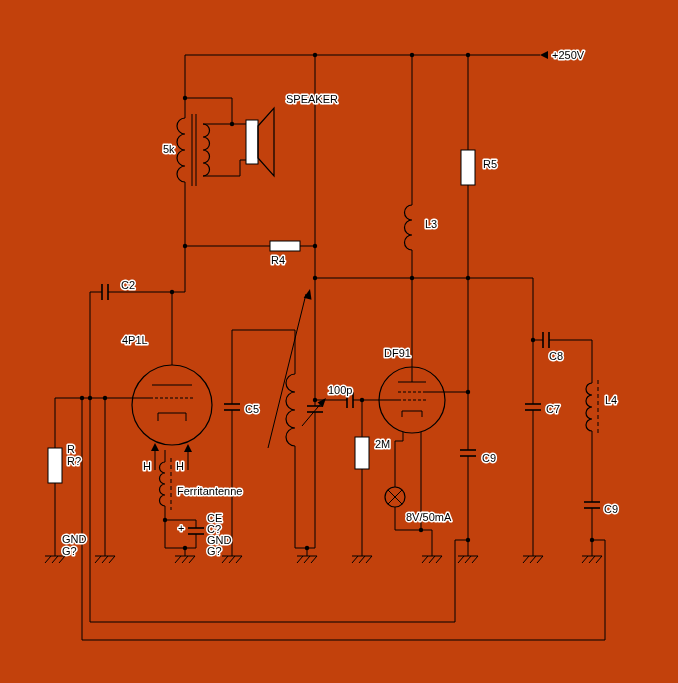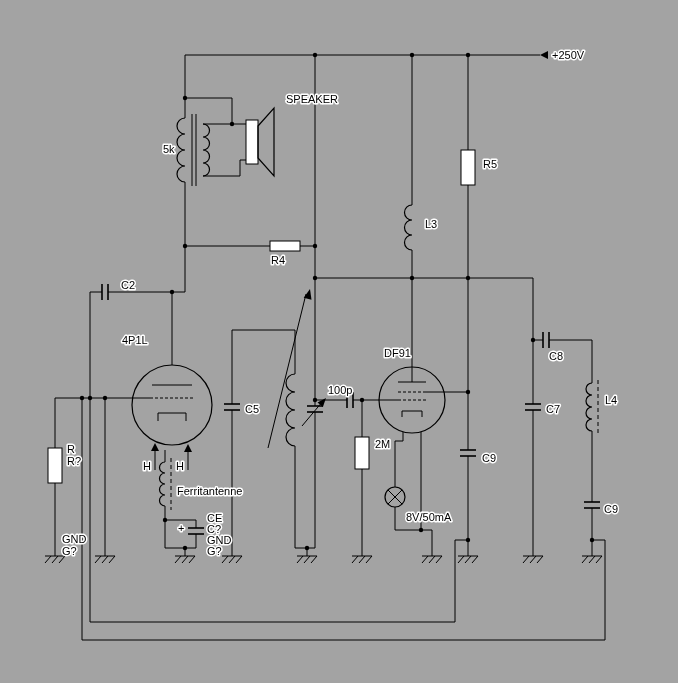--- a/index.html
+++ b/index.html
@@ -1,16 +1,16 @@
 <!DOCTYPE html>
 <html><head>
 <meta charset="utf-8">
 <style>
   html,body{margin:0;padding:0;background:#ffffff;}
-  #stage{position:relative;width:678px;height:683px;background:#a3a3a3;overflow:hidden;}
+  #stage{position:relative;width:678px;height:683px;background:#c2410c;overflow:hidden;}
   svg{position:absolute;left:0;top:0;}
   .wire{stroke:#000;stroke-width:1;fill:none;}
   .comp{stroke:#000;stroke-width:1.2;fill:none;}
   .plate{stroke:#000;stroke-width:1.6;fill:none;}
   .boxr{stroke:#000;stroke-width:1;fill:#ffffff;}
   .dashed{stroke:#000;stroke-width:1;fill:none;stroke-dasharray:4,3;}
   .griddash{stroke:#000;stroke-width:1;fill:none;stroke-dasharray:3,2;}
   .dot{fill:#000;stroke:none;}
   .arrowhead{fill:#000;stroke:none;}
   text{font-family:"Liberation Sans","DejaVu Sans",sans-serif;font-size:11px;fill:#000;

